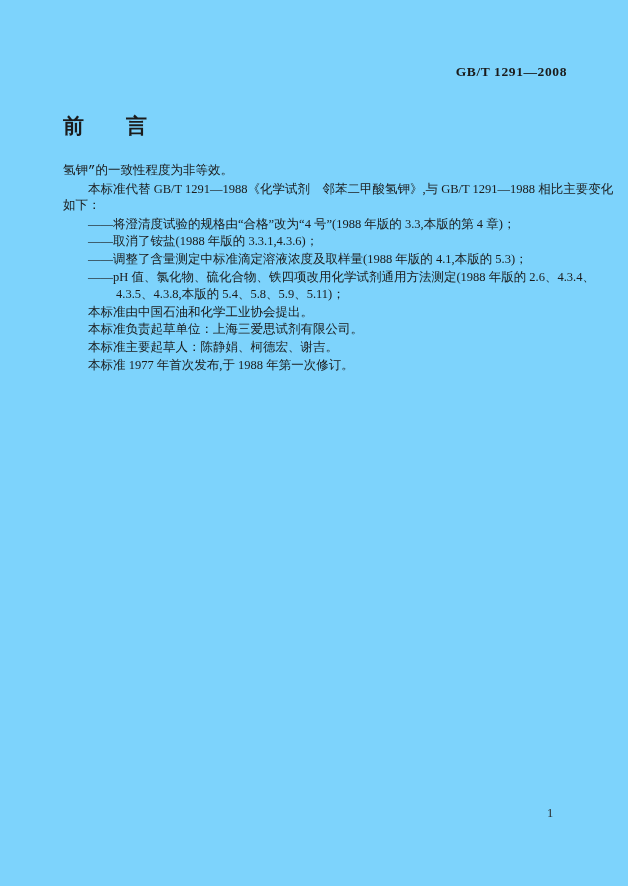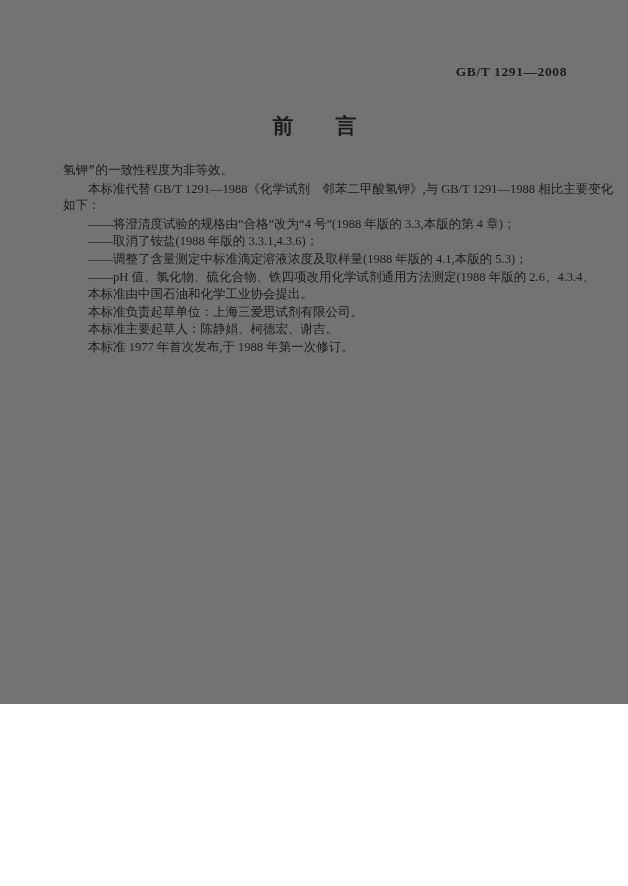--- a/index.html
+++ b/index.html
@@ -3,42 +3,41 @@
 <meta charset="utf-8">
 <style>
   html, body {
     margin: 0;
     padding: 0;
     background: #ffffff;
   }
   .doc-page {
     position: relative;
     width: 628px;
-    height: 704px;
-    background: #737373;
+    height: 886px;
+    background: #7dd3fc;
     overflow: hidden;
     font-family: "Liberation Serif", "DejaVu Serif", serif;
     color: #1b1b1b;
   }
   .header-code {
     position: absolute;
     top: 64px;
     right: 61px;
     font-size: 13.5px;
     font-weight: bold;
     letter-spacing: 0.6px;
     white-space: pre;
   }
   .doc-title {
     position: absolute;
     top: 112px;
     left: 63px;
     width: 503px;
     margin: 0;
-    text-align: center;
     font-size: 21px;
     font-weight: bold;
     white-space: pre;
   }
   .body-text {
     position: absolute;
     left: 63px;
     top: 163px;
     width: 503px;
     font-size: 12.5px;
@@ -69,20 +68,21 @@
   <h1 class="doc-title">前　　言</h1>
 
   <div class="body-text" id="body-lines">
       <div class="line none">氢钾”的一致性程度为非等效。</div>
       <div class="line first">本标准代替 GB/T 1291—1988《化学试剂　邻苯二甲酸氢钾》,与 GB/T 1291—1988 相比主要变化</div>
       <div class="line none">如下：</div>
       <div class="line first">——将澄清度试验的规格由“合格”改为“4 号”(1988 年版的 3.3,本版的第 4 章)；</div>
       <div class="line first">——取消了铵盐(1988 年版的 3.3.1,4.3.6)；</div>
       <div class="line first">——调整了含量测定中标准滴定溶液浓度及取样量(1988 年版的 4.1,本版的 5.3)；</div>
       <div class="line first">——pH 值、氯化物、硫化合物、铁四项改用化学试剂通用方法测定(1988 年版的 2.6、4.3.4、</div>
+      <div class="line hang">4.3.5、4.3.8,本版的 5.4、5.8、5.9、5.11)；</div>
       <div class="line first">本标准由中国石油和化学工业协会提出。</div>
       <div class="line first">本标准负责起草单位：上海三爱思试剂有限公司。</div>
       <div class="line first">本标准主要起草人：陈静娟、柯德宏、谢吉。</div>
       <div class="line first">本标准 1977 年首次发布,于 1988 年第一次修订。</div>
     </div>
 
   <div class="page-number">1</div>
 </div>
 
 </body></html>

